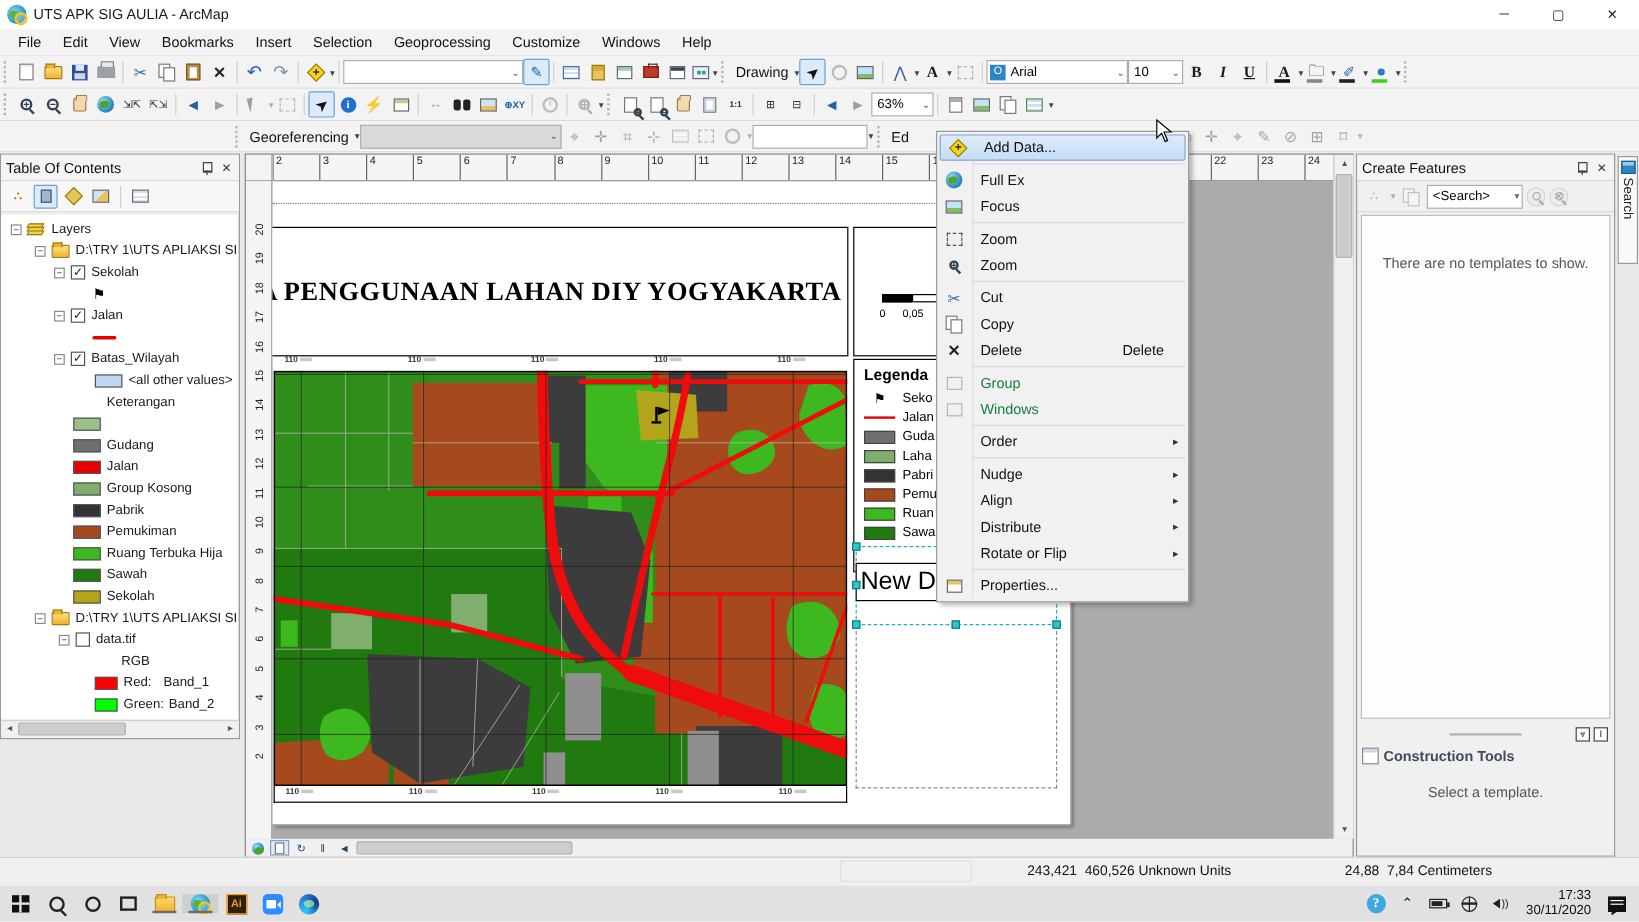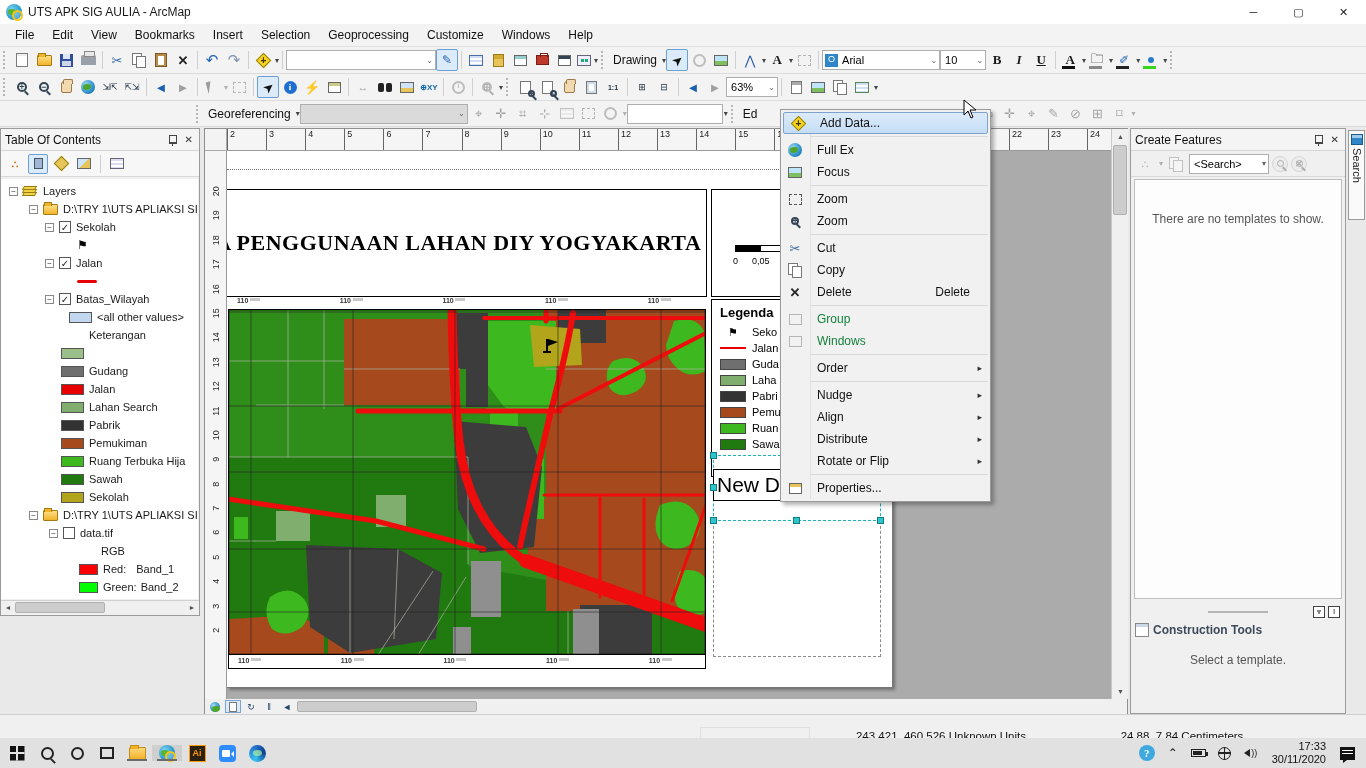--- a/index.html
+++ b/index.html
@@ -166,21 +166,21 @@
 .ic-ct{width:14px;height:14px;border:1px solid #888;background:#fff;box-shadow:inset 0 3px 0 #cdd8e8}
 #cthint{position:absolute;left:0;top:524px;width:214px;text-align:center;color:#555;font-size:12px}
 
 #sidetab{position:absolute;left:1348px;top:3px;width:17px;height:90px;background:#fafafa;border:1px solid #9b9b9b;display:flex;flex-direction:column;align-items:center;padding-top:3px;gap:3px}
 #sidetab .vtxt{writing-mode:vertical-rl;font-size:11px;color:#222}
 .ic-srchwin{width:12px;height:11px;background:#2e86c9;border:1px solid #1a5a8a;box-shadow:inset 0 3px 0 #9fcbe8}
 
 .rbtn{width:16px;height:16px;border-radius:50%;border:1px solid #aaa;background:#e8e8e8;display:flex;align-items:center;justify-content:center}
 
 #statusbar{position:absolute;left:0;top:714px;width:1366px;height:24px;background:#f0f0f0;border-top:1px solid #d0d0d0;font-size:11.5px;color:#111}
-#statusbar .cell{position:absolute;top:12px;height:18px;display:flex;align-items:center;justify-content:center;white-space:pre}
+#statusbar .cell{position:absolute;top:2px;height:18px;display:flex;align-items:center;justify-content:center;white-space:pre}
 #stc1{left:700px;width:110px;border:1px solid #e0e0e0}
 #stc2{left:812px;width:258px}
 #stc3{left:1072px;width:220px}
 
 #taskbar{position:absolute;left:0;top:738px;width:1366px;height:30px;background:#e1e1e1;display:flex;align-items:center}
 .tkslot{width:30px;height:16px;display:flex;align-items:center;justify-content:center;position:relative;flex:none}
 .tkslot.run:after{content:'';position:absolute;left:5px;bottom:0;width:20px;height:2px;background:#6b6b6b}
 .tkslot.active{background:#cfcfcf}
 .winlogo{width:15px;height:15px;background:#111;clip-path:polygon(0 0,100% 0,100% 100%,0 100%);position:relative}
 .winlogo:before{content:'';position:absolute;left:6.5px;top:0;width:2px;height:15px;background:#e1e1e1}
@@ -562,42 +562,42 @@
           <span class="gp">Jalan</span>
         </div>
         <div class="trow" style="left:76px;top:94px">
             <span class="linesym"></span>
           </div>
         <div class="trow" style="left:44px;top:112px">
           <span class="expander">−</span>
           <span class="cbx gp">✓</span>
           <span class="gp">Batas_Wilayah</span>
         </div>
-        <div class="trow" style="left:68px;top:130px">
+        <div class="trow" style="left:78px;top:130px">
           <span class="sw" style="background:#c4d7f0"></span>
             <span class="gp">&lt;all other values&gt;</span>
         </div>
         <div class="trow" style="left:88px;top:148px">
           <span>Keterangan</span>
         </div>
         <div class="trow" style="left:60px;top:166px">
             <span class="sw" style="background:#9cc08a"></span>
             <span class="gp"></span>
           </div>
         <div class="trow" style="left:60px;top:184px">
             <span class="sw" style="background:#6f6f6f"></span>
             <span class="gp">Gudang</span>
           </div>
         <div class="trow" style="left:60px;top:202px">
             <span class="sw" style="background:#e60000"></span>
             <span class="gp">Jalan</span>
           </div>
         <div class="trow" style="left:60px;top:220px">
             <span class="sw" style="background:#7fae6f"></span>
-            <span class="gp">Lahan Search</span>
+            <span class="gp">Group Kosong</span>
           </div>
         <div class="trow" style="left:60px;top:238px">
             <span class="sw" style="background:#333"></span>
             <span class="gp">Pabrik</span>
           </div>
         <div class="trow" style="left:60px;top:256px">
             <span class="sw" style="background:#a6491d"></span>
             <span class="gp">Pemukiman</span>
           </div>
         <div class="trow" style="left:60px;top:274px">

